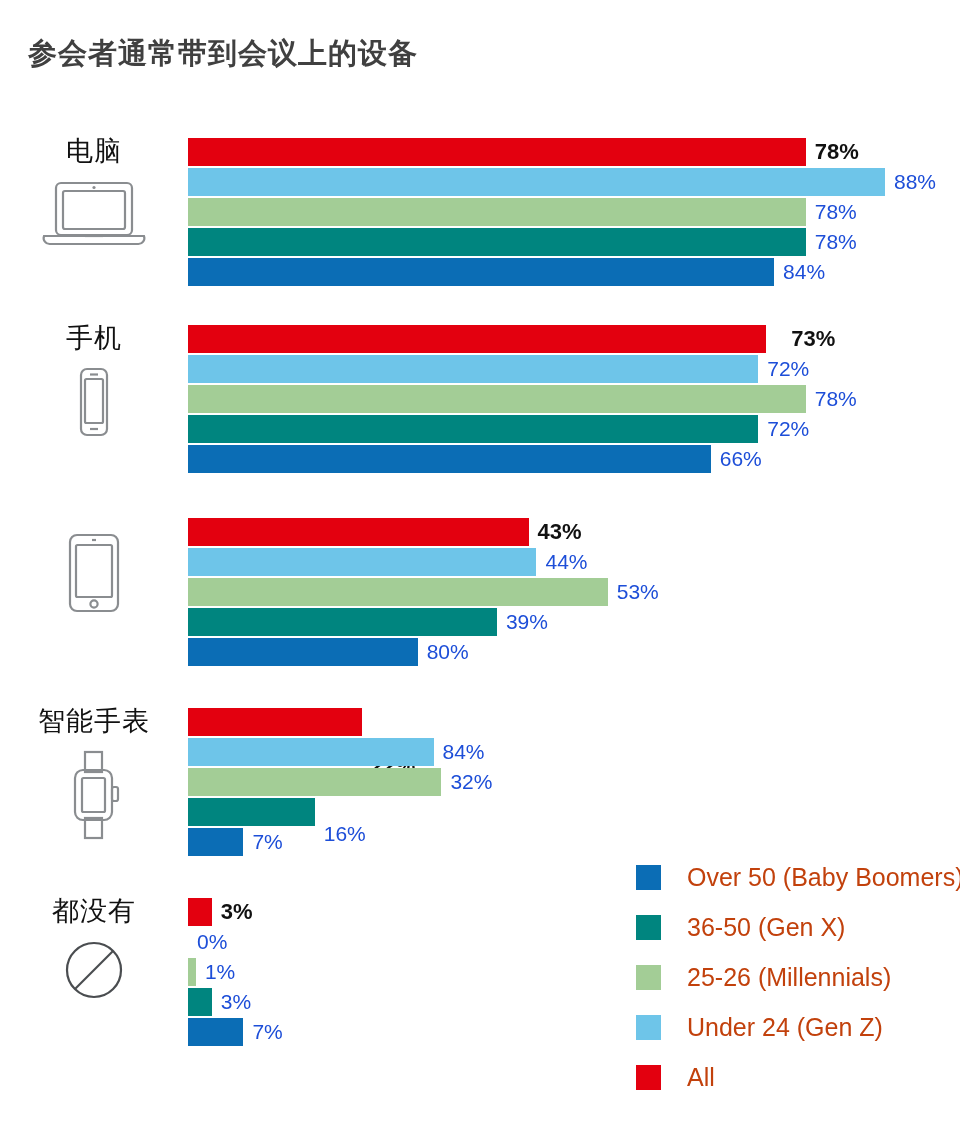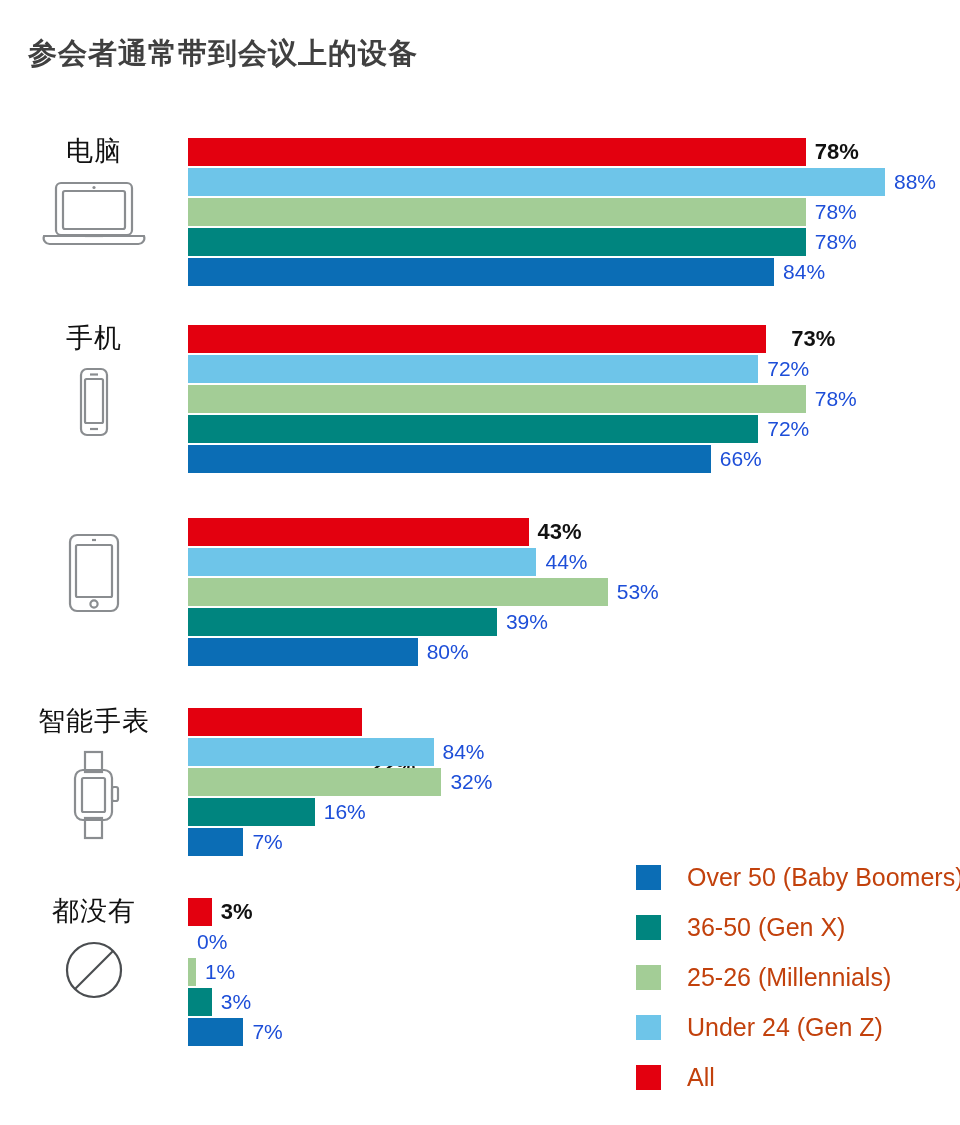--- a/index.html
+++ b/index.html
@@ -238,21 +238,21 @@
         <div class="bar-row">
           <div class="bar" style="width: 245.52px; background: rgb(110, 197, 233);"></div>
           <div class="bar-value" style="left: 245.52px;">84%</div>
         </div>
         <div class="bar-row">
           <div class="bar" style="width: 253.44px; background: rgb(163, 205, 150);"></div>
           <div class="bar-value" style="left: 253.44px;">32%</div>
         </div>
         <div class="bar-row">
           <div class="bar" style="width: 126.72px; background: rgb(0, 133, 127);"></div>
-          <div class="bar-value" style="left: 126.72px;">16%</div>
+          <div class="bar-value" style="left: 126.72px; margin-top: 22px;">16%</div>
         </div>
         <div class="bar-row">
           <div class="bar" style="width: 55.44px; background: rgb(11, 109, 181);"></div>
           <div class="bar-value" style="left: 55.44px;">7%</div>
         </div>
       </div>
     </div>
     <div class="group" style="top: 898px; height: 210px;">
       <div class="cat-col">
         <div class="cat-label">都没有</div>

